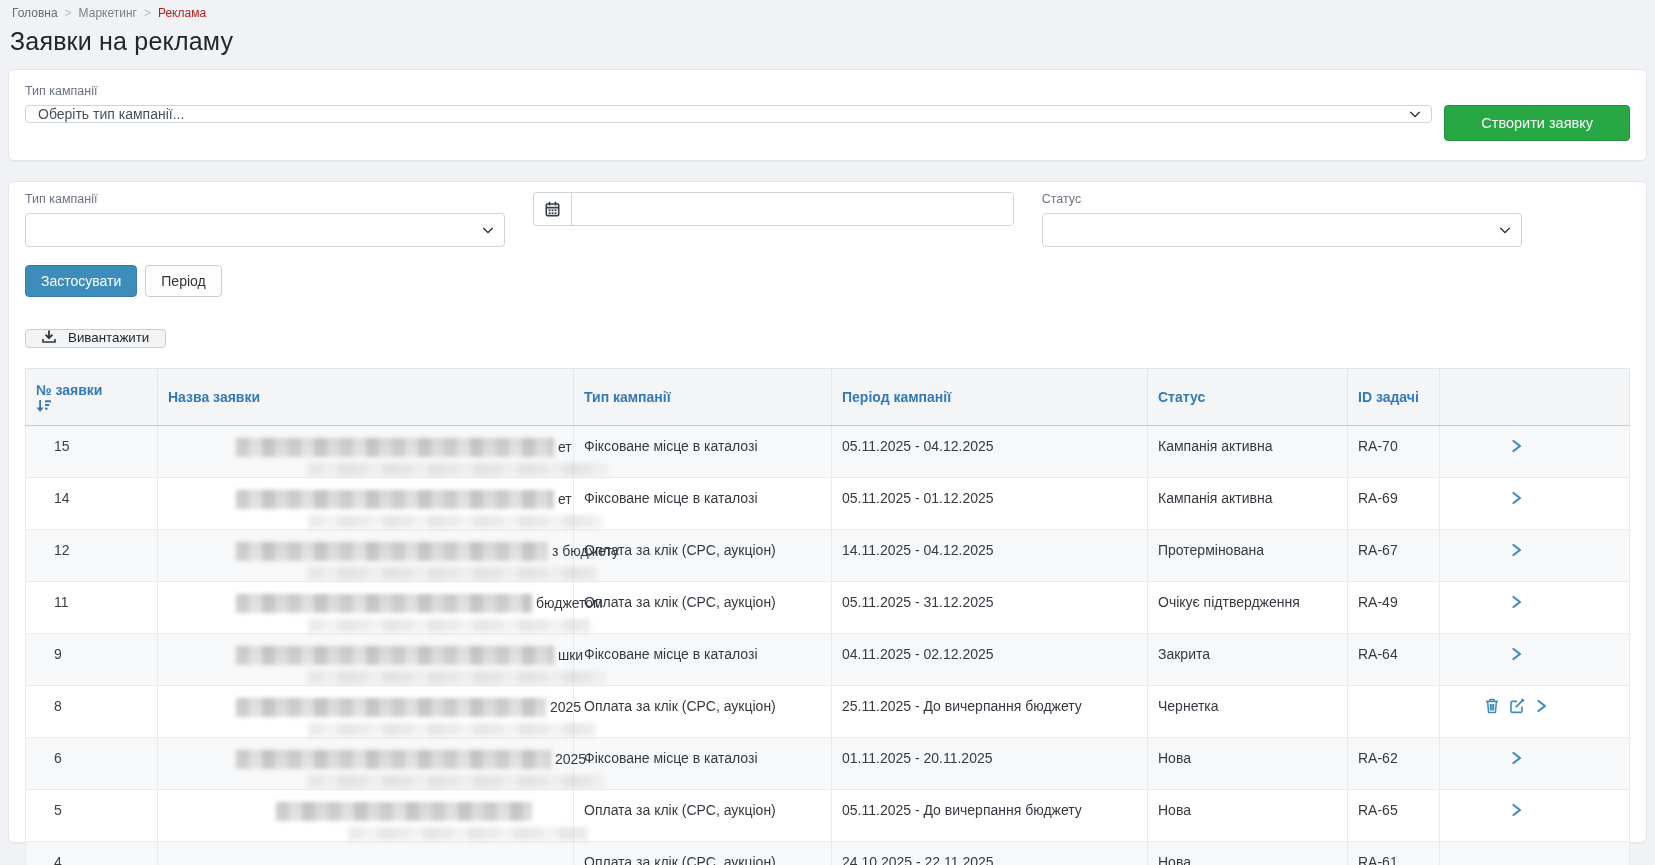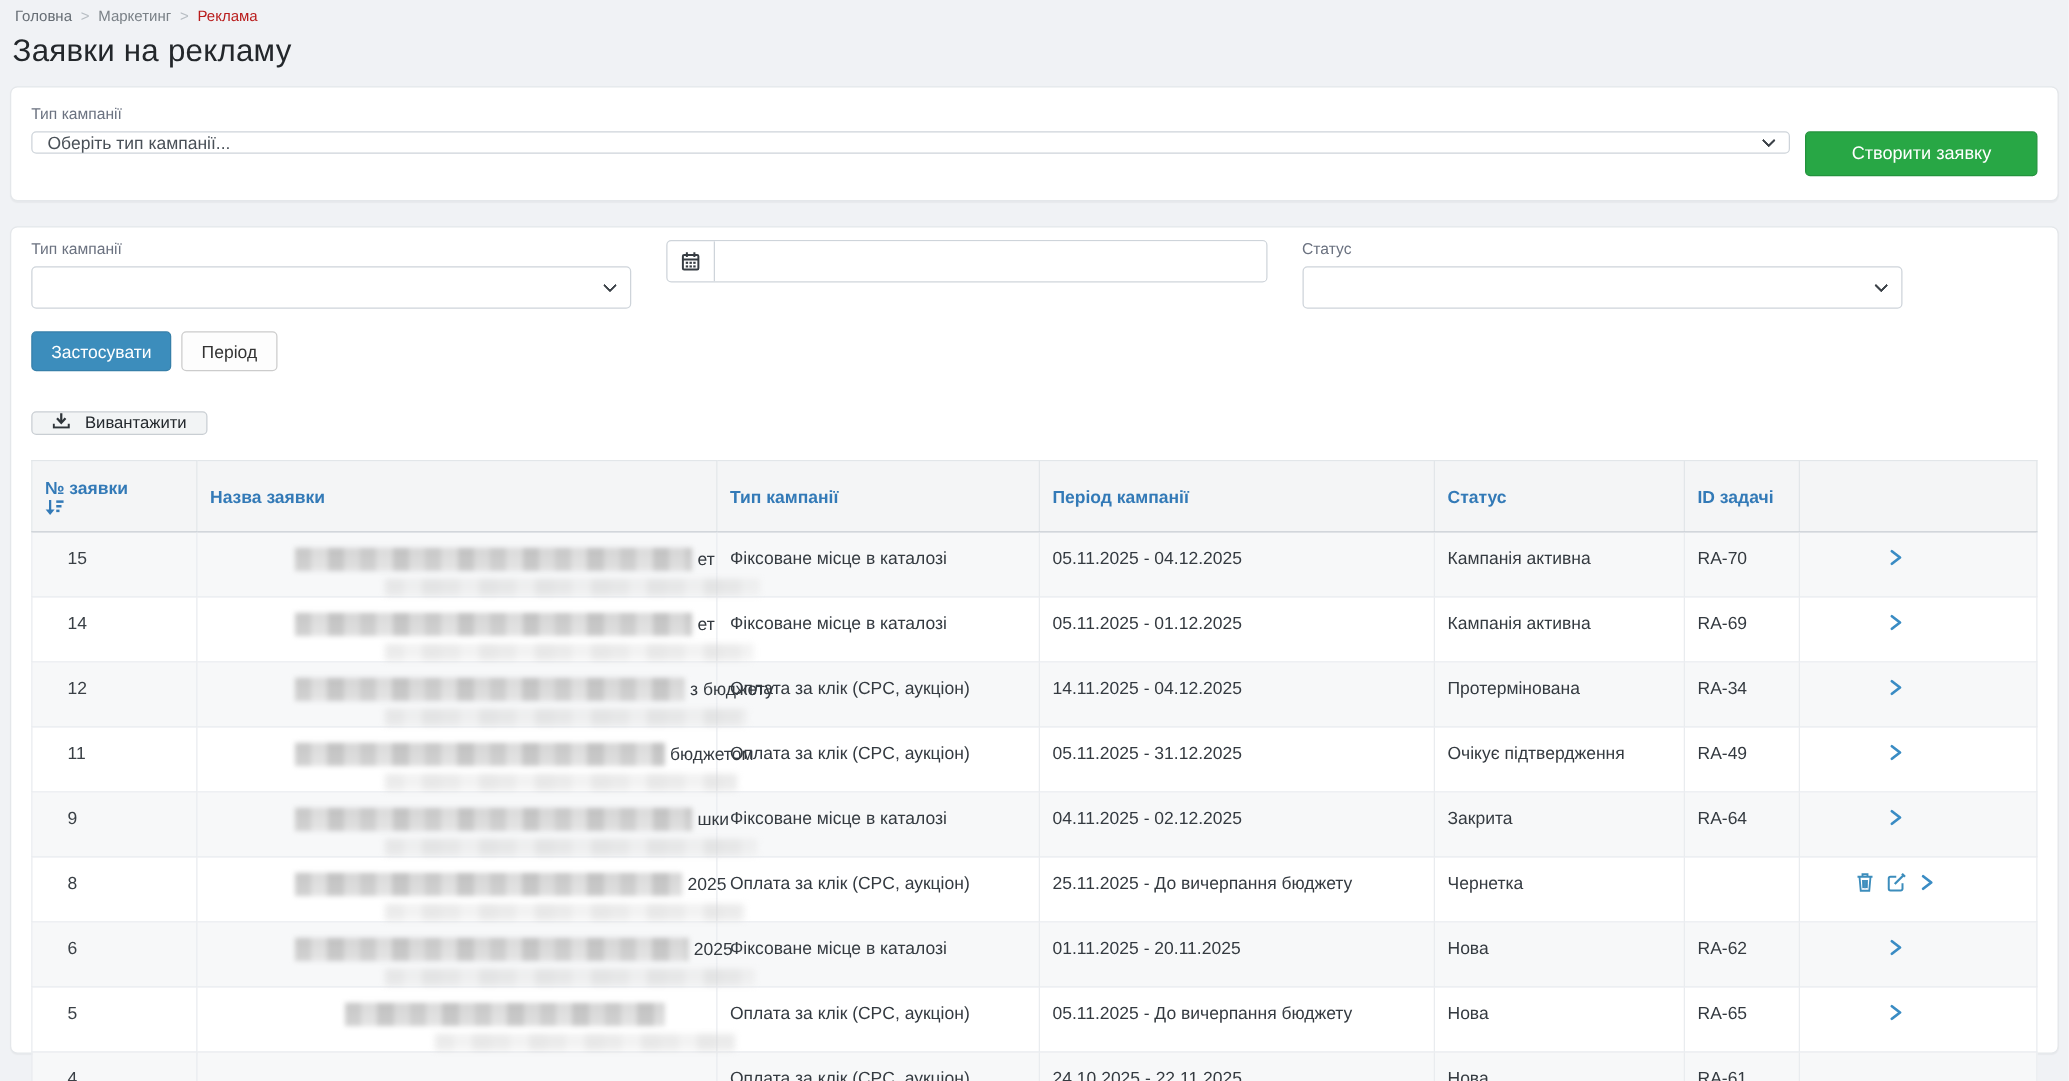--- a/index.html
+++ b/index.html
@@ -245,21 +245,21 @@
 
           <tr class="odd">
             <td class="num">12</td>
             <td>
               <div class="name-inner"><span class="blur-main" style="width:312px"></span><span class="nsuffix">з бюджету</span></div>
               <span class="blur-sub" style="width:290px"></span>
             </td>
             <td>Оплата за клік (CPC, аукціон)</td>
             <td>14.11.2025 - 04.12.2025</td>
             <td>Протермінована</td>
-            <td>RA-34</td>
+            <td>RA-67</td>
             <td class="td-actions"><span class="act-group">
                   <span class="icon-btn">
                     <svg width="13" height="16" viewBox="0 0 13 16" fill="none" stroke="#3a8cc4" stroke-width="2.2" stroke-linecap="round" stroke-linejoin="round">
                       <polyline points="3.5,3 10,8 3.5,13"></polyline>
                     </svg>
                   </span>
                 </span></td>
           </tr>
 
           <tr>

